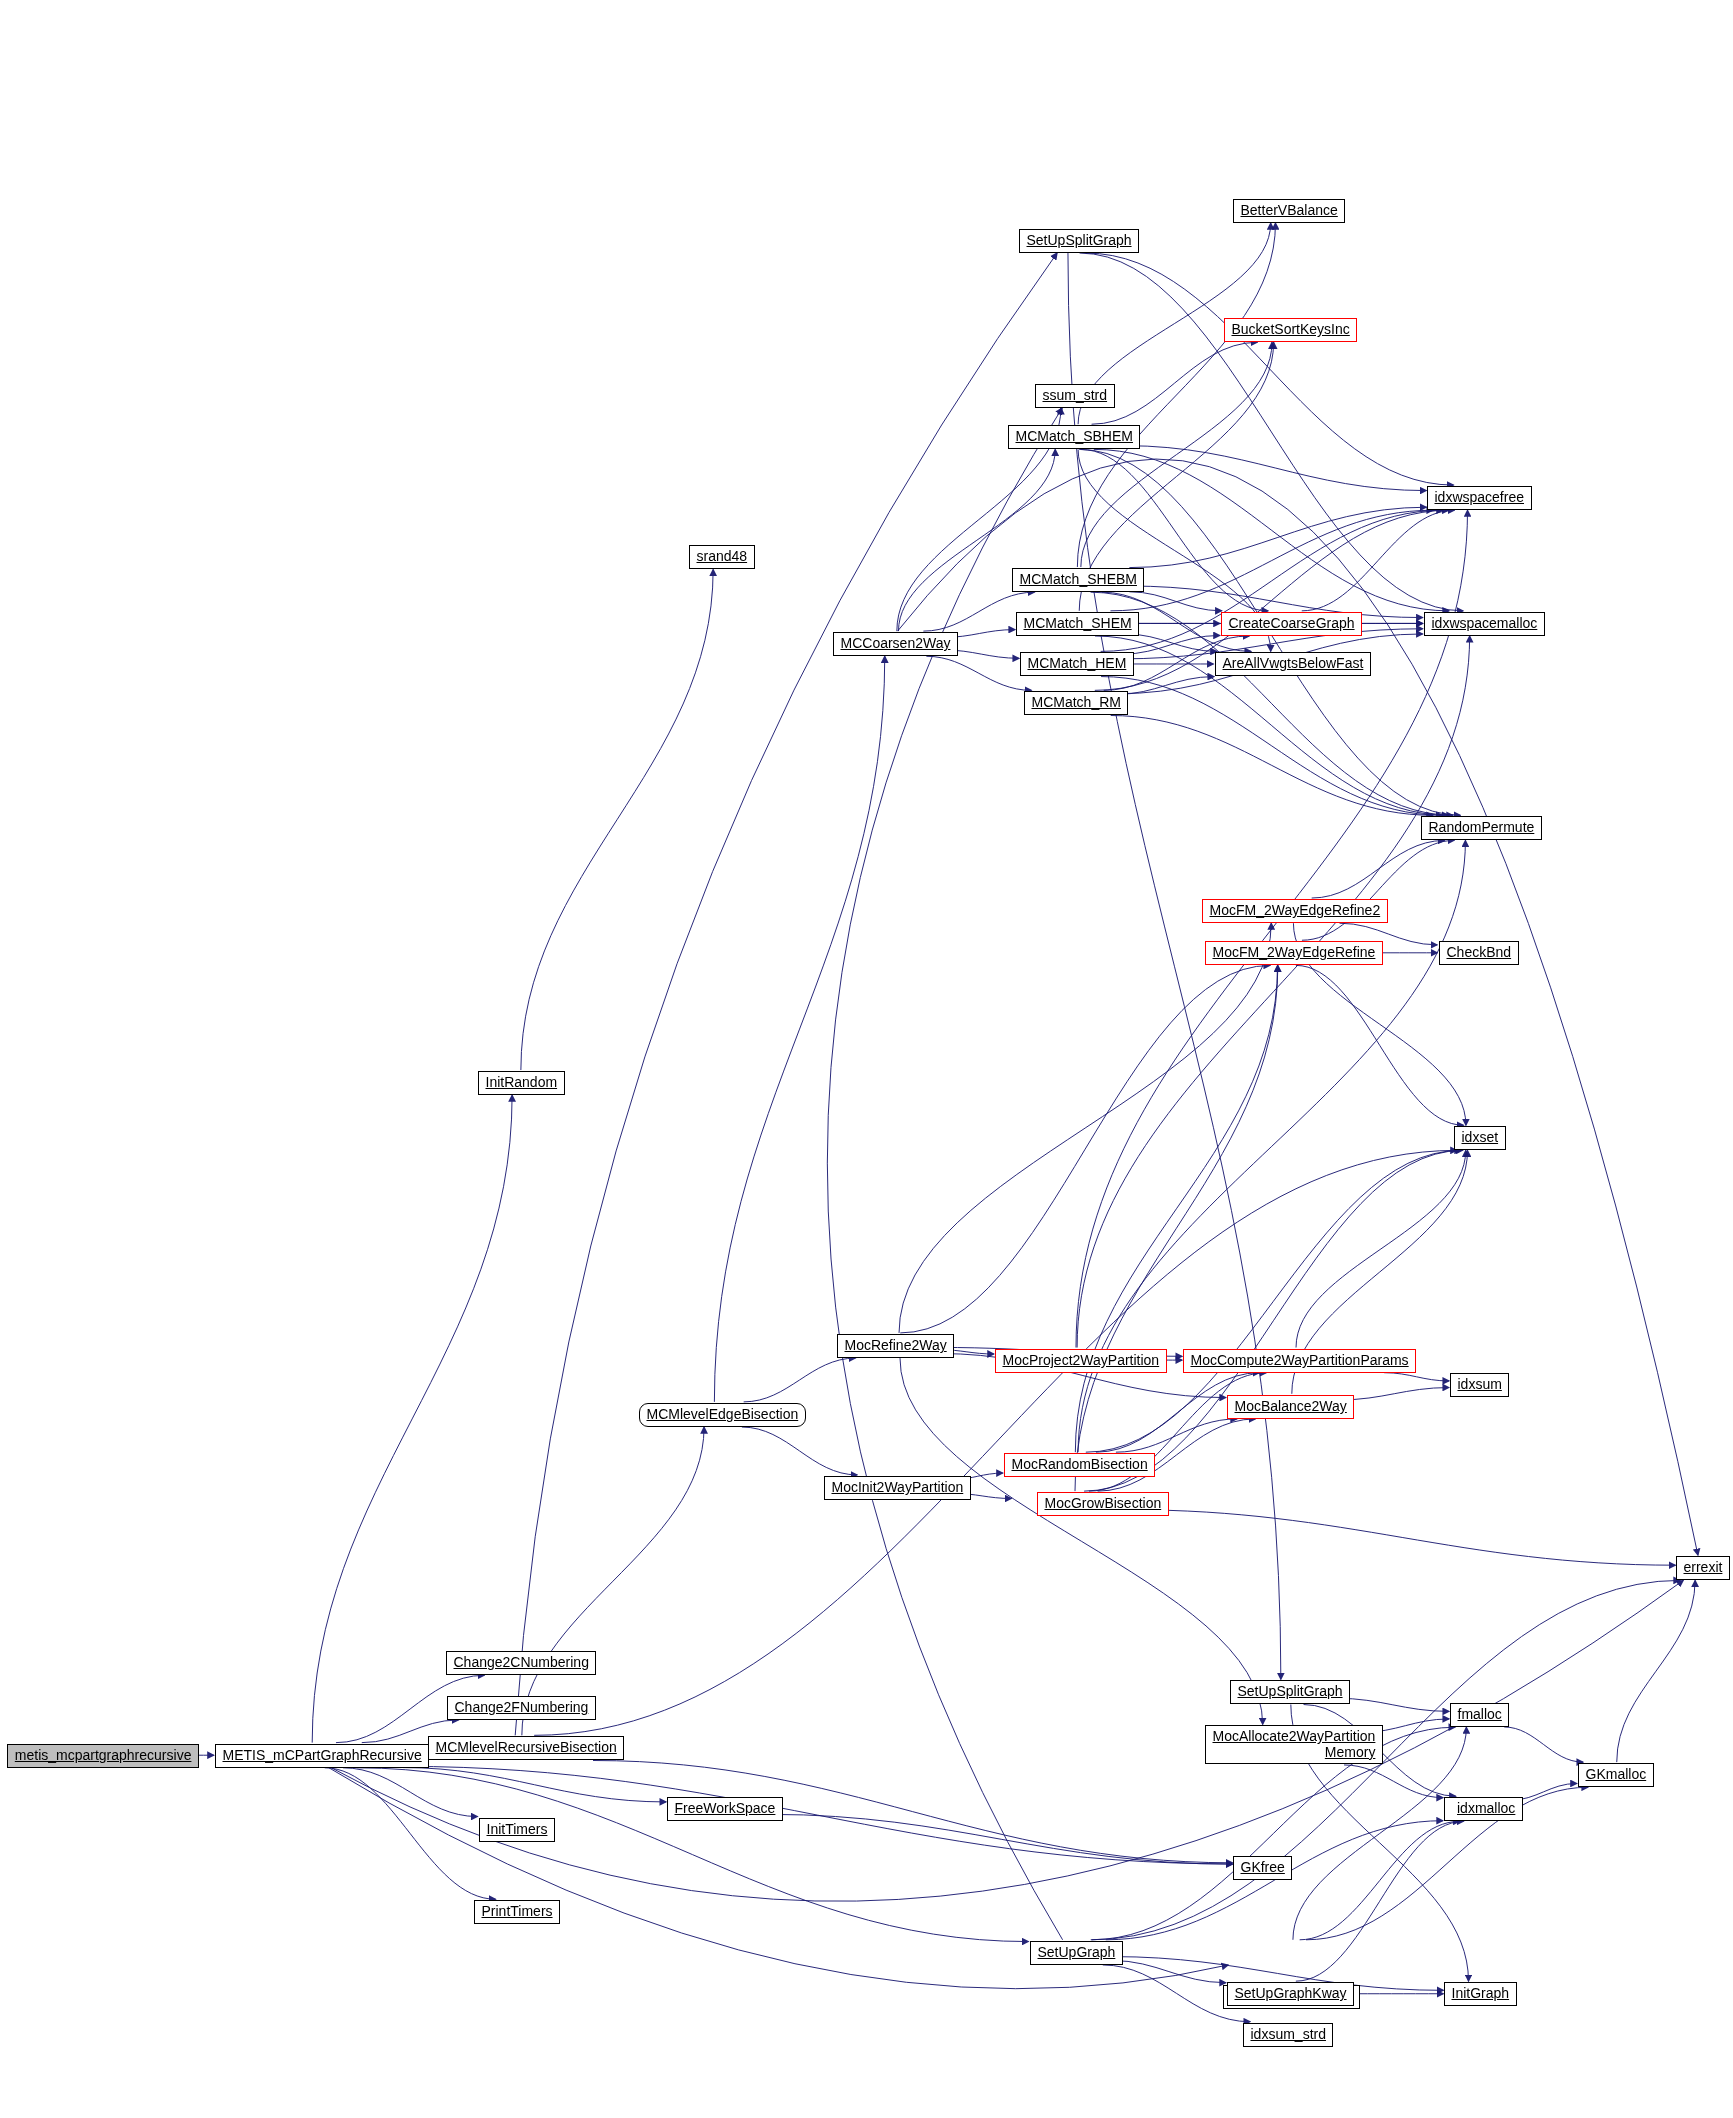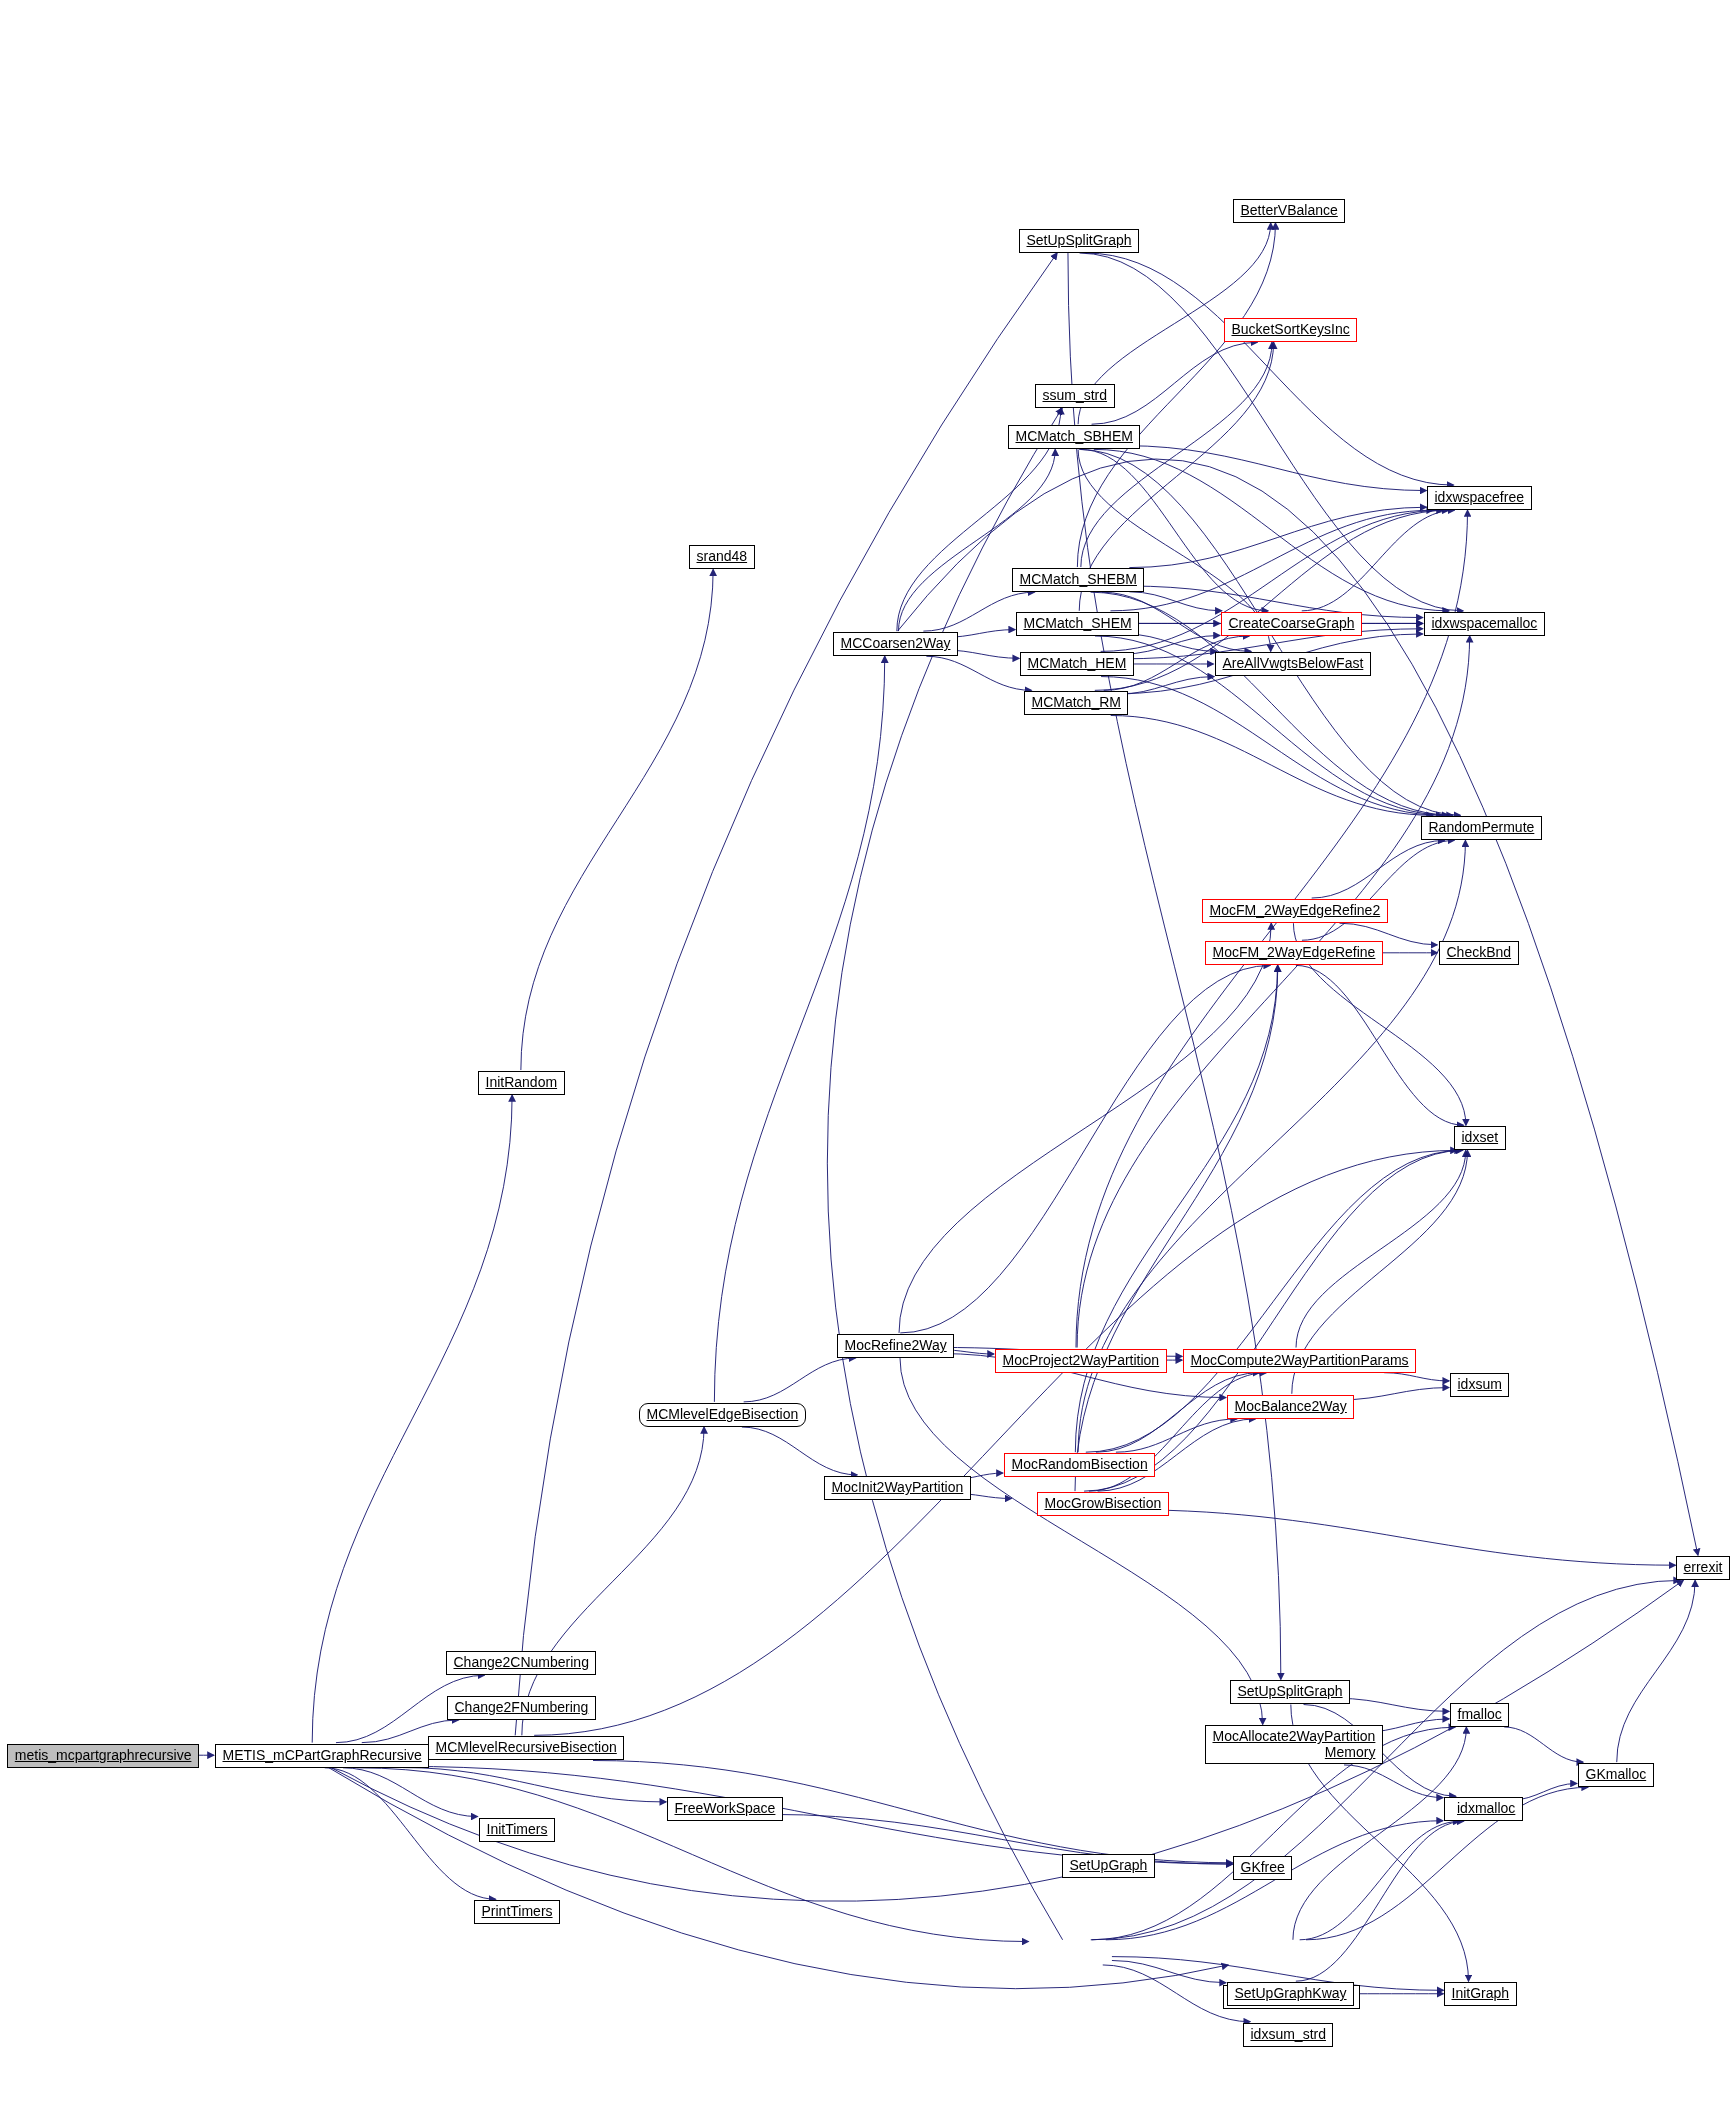--- a/index.html
+++ b/index.html
@@ -160,21 +160,21 @@
     <div class="node normal" style="left: 215px; top: 1744px;">METIS_mCPartGraphRecursive</div>
     <div class="node normal" style="left: 689px; top: 545px;">srand48</div>
     <div class="node normal" style="left: 478px; top: 1071px;">InitRandom</div>
     <div class="node normal" style="left: 446px; top: 1651px;">Change2CNumbering</div>
     <div class="node normal" style="left: 447px; top: 1696px;">Change2FNumbering</div>
     <div class="node normal" style="left: 428px; top: 1736px;">MCMlevelRecursiveBisection</div>
     <div class="node normal" style="left: 479px; top: 1818px;">InitTimers</div>
     <div class="node normal" style="left: 667px; top: 1797px;">FreeWorkSpace</div>
     <div class="node normal" style="left: 1233px; top: 1856px;">GKfree</div>
     <div class="node normal" style="left: 474px; top: 1900px;">PrintTimers</div>
-    <div class="node normal" style="left: 1030px; top: 1854px; margin-left: 32px;">SetUpGraph</div>
+    <div class="node normal" style="left: 1030px; top: 1941px;">SetUpGraph</div>
     <div class="node normal" style="left: 639px; top: 1403px; border-radius: 9px;">MCMlevelEdgeBisection</div>
     <div class="node normal" style="left: 833px; top: 632px;">MCCoarsen2Way</div>
     <div class="node normal" style="left: 824px; top: 1476px;">MocInit2WayPartition</div>
     <div class="node normal" style="left: 837px; top: 1334px;">MocRefine2Way</div>
     <div class="node normal" style="left: 1019px; top: 229px;">SetUpSplitGraph</div>
     <div class="node normal" style="left: 1233px; top: 199px;">BetterVBalance</div>
     <div class="node truncated" style="left: 1224px; top: 318px;">BucketSortKeysInc</div>
     <div class="node normal" style="left: 1035px; top: 384px;">ssum_strd</div>
     <div class="node normal" style="left: 1008px; top: 425px;">MCMatch_SBHEM</div>
     <div class="node normal" style="left: 1427px; top: 486px;">idxwspacefree</div>

